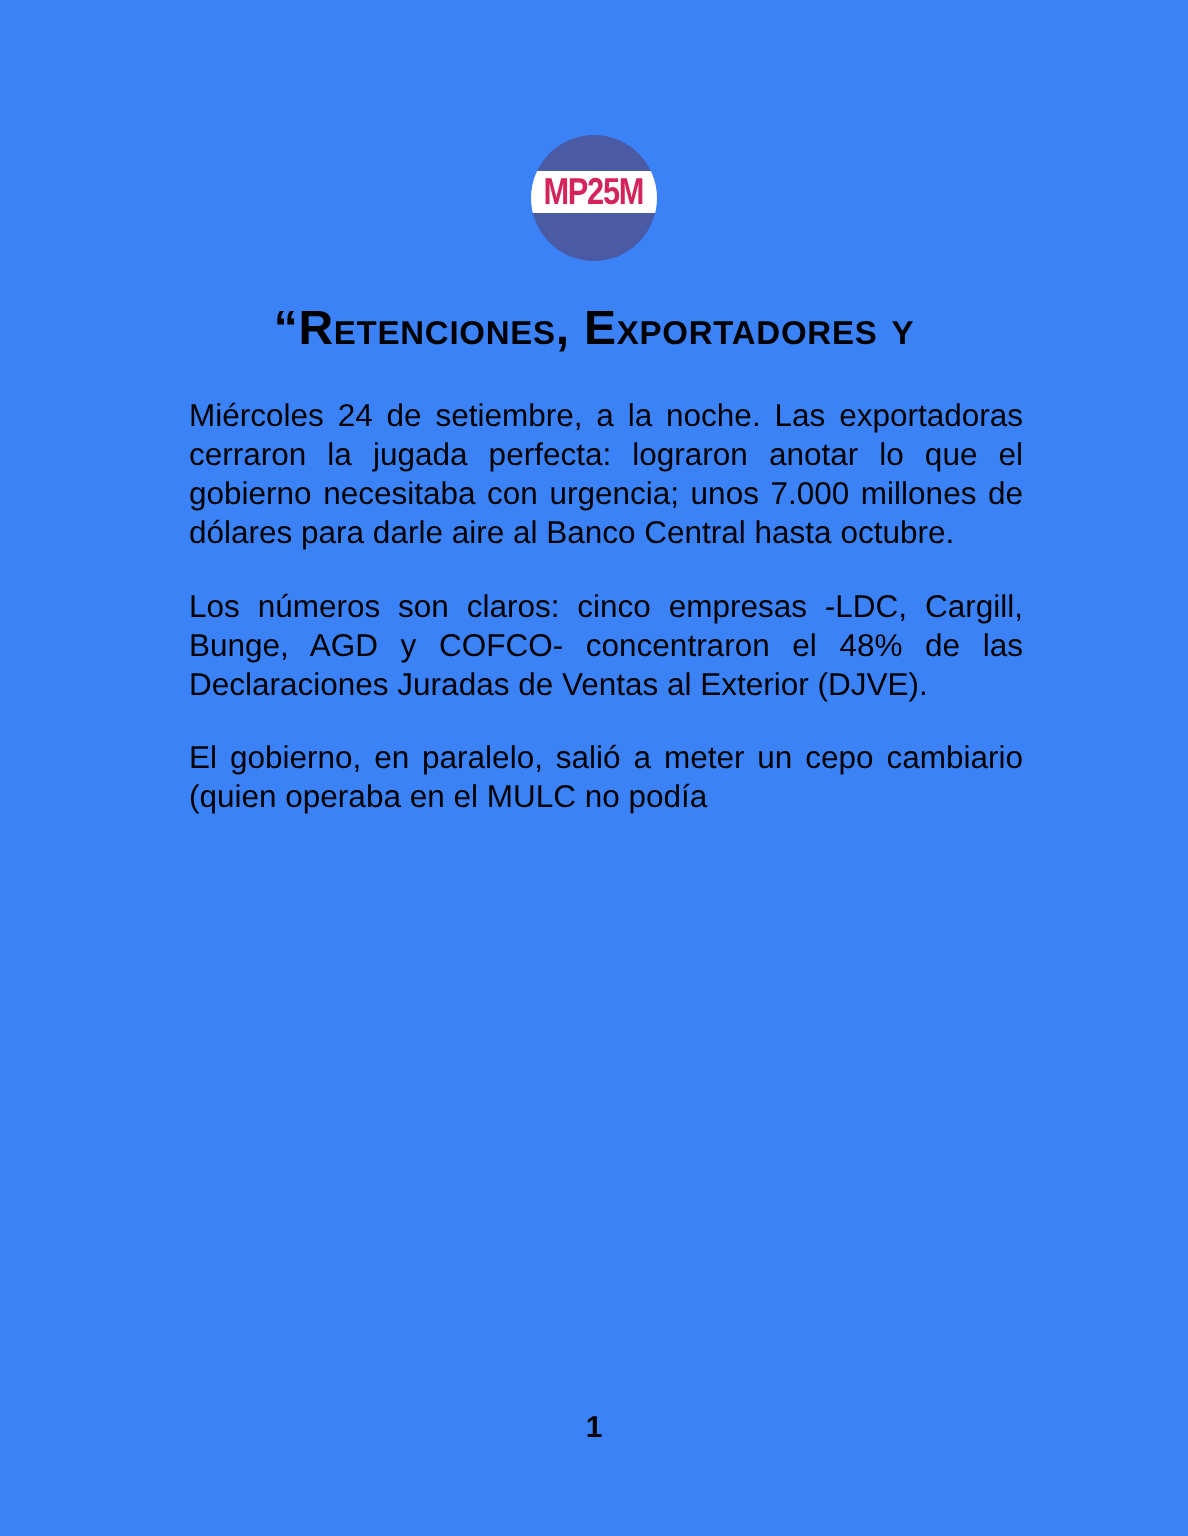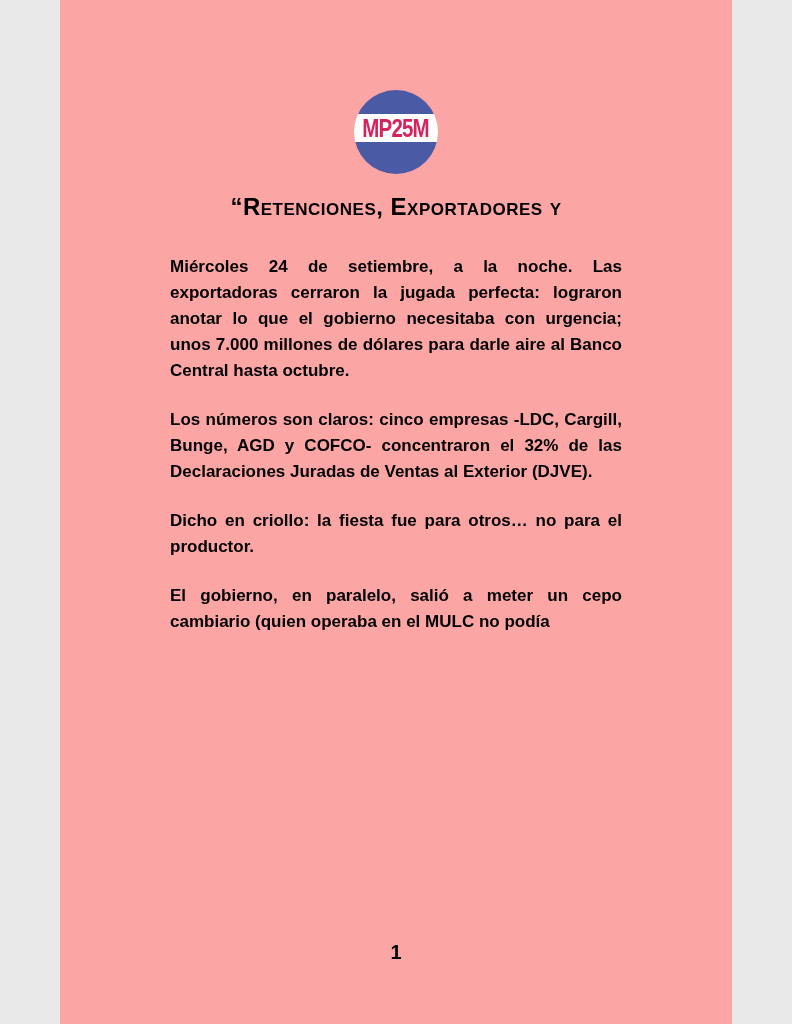--- a/index.html
+++ b/index.html
@@ -2,24 +2,24 @@
 <html><head>
 <meta charset="utf-8">
 <style>
   html, body {
     margin: 0;
     padding: 0;
     background: #e9e9e9;
   }
   .page {
     position: relative;
-    width: 672px;
+    width: 792px;
     height: 1024px;
     margin: 0 auto;
-    background: #fca5a5;
+    background: #3b82f6;
     font-family: "Liberation Sans", sans-serif;
     color: #000000;
     overflow: hidden;
   }
   
   .logo {
     width: 84px;
     height: 84px;
     margin: 90px auto 0 auto;
     border-radius: 50%;
@@ -36,38 +36,38 @@
   .logo-cap-bottom { height: 32px; }
   .logo-text {
     font-weight: bold;
     font-size: 25px;
     letter-spacing: -1px;
     transform: scaleX(0.82);
     line-height: 1;
   }
   
   .title {
-    margin-top: 16px;
+    margin-top: 27px;
     text-align: center;
     font-weight: bold;
     font-variant: small-caps;
-    font-size: 24px;
+    font-size: 32px;
     line-height: 34px;
     letter-spacing: 0.5px;
   }
   .title-line { white-space: nowrap; }
   
   .content {
     margin: 30px 110px 0 110px;
   }
   .content p {
-    margin: 0 0 23px 0;
-    font-size: 17px;
+    margin: 0 0 23px 16px;
+    font-size: 21px;
     line-height: 26px;
-    font-weight: bold;
+    font-weight: normal;
     text-align: justify;
     text-justify: inter-word;
   }
   
   .page-number {
     position: absolute;
     bottom: 60px;
     left: 0;
     width: 100%;
     text-align: center;
@@ -87,20 +87,19 @@
     </div>
     <div class="logo-cap-bottom" style="background: rgb(74, 90, 165);"></div>
   </div>
 
   <div class="title">
     <div class="title-line">“Retenciones, Exportadores y</div>
   </div>
 
   <div class="content">
     <p>Miércoles 24 de setiembre, a la noche. Las exportadoras cerraron la jugada perfecta: lograron anotar lo que el gobierno necesitaba con urgencia; unos 7.000 millones de dólares para darle aire al Banco Central hasta octubre.</p>
-    <p>Los números son claros: cinco empresas -LDC, Cargill, Bunge, AGD y COFCO- concentraron el 32% de las Declaraciones Juradas de Ventas al Exterior (DJVE).</p>
-    <p>Dicho en criollo: la fiesta fue para otros… no para el productor.</p>
+    <p>Los números son claros: cinco empresas -LDC, Cargill, Bunge, AGD y COFCO- concentraron el 48% de las Declaraciones Juradas de Ventas al Exterior (DJVE).</p>
     <p>El gobierno, en paralelo, salió a meter un cepo cambiario (quien operaba en el MULC no podía</p>
   </div>
 
   <div class="page-number">1</div>
 
 </div>
 
 </body></html>

